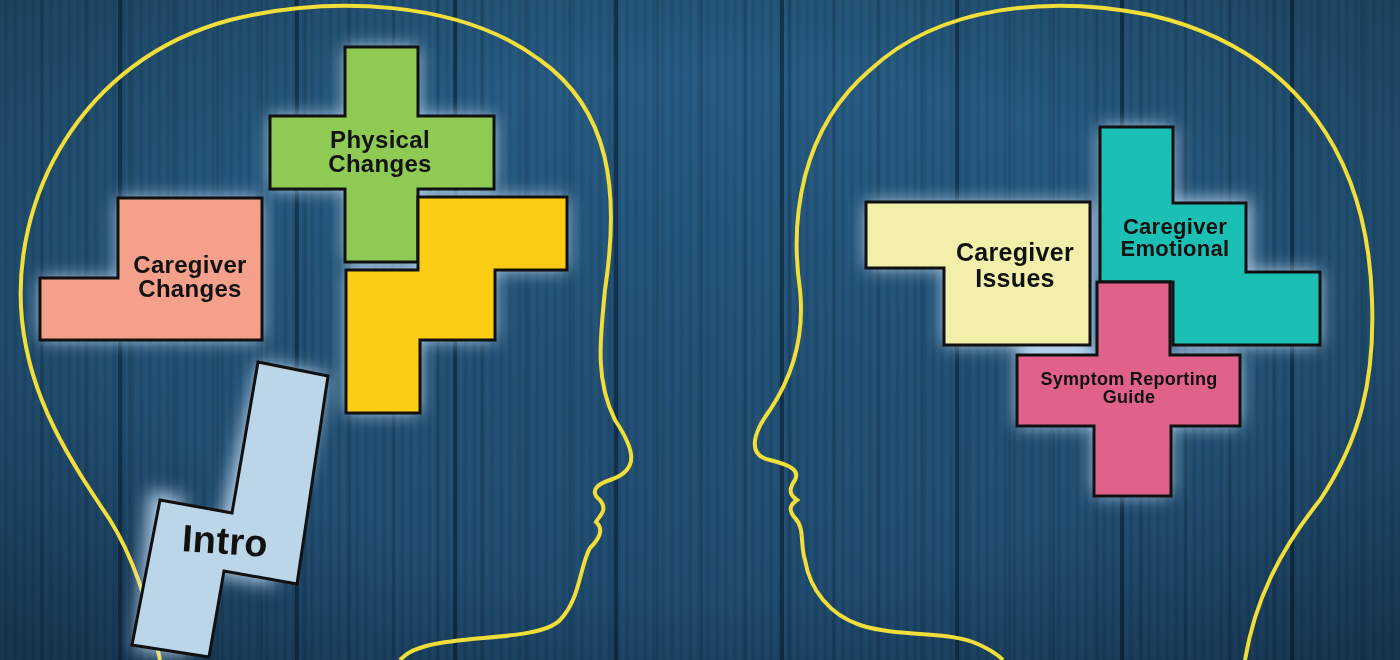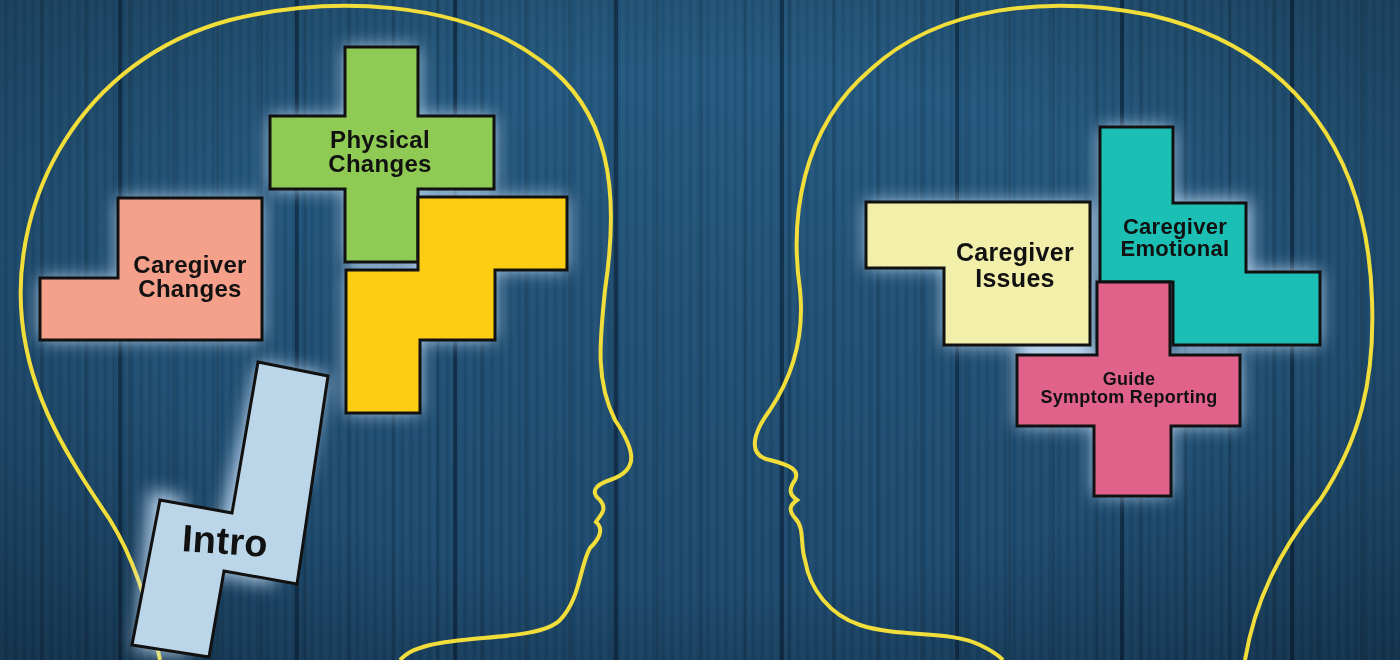--- a/index.html
+++ b/index.html
@@ -87,16 +87,16 @@
     <div>Caregiver</div>
     <div>Issues</div>
   </div>
 
   <div class="piece-label" style="left:1100px; top:216px; width:150px; font-size:22px;">
     <div>Caregiver</div>
     <div>Emotional</div>
   </div>
 
   <div class="piece-label" style="left:1015px; top:370px; width:228px; font-size:18px;">
+    <div>Symptom Reporting</div>
     <div>Guide</div>
-    <div>Symptom Reporting</div>
   </div>
 </div>
 
 </body></html>

